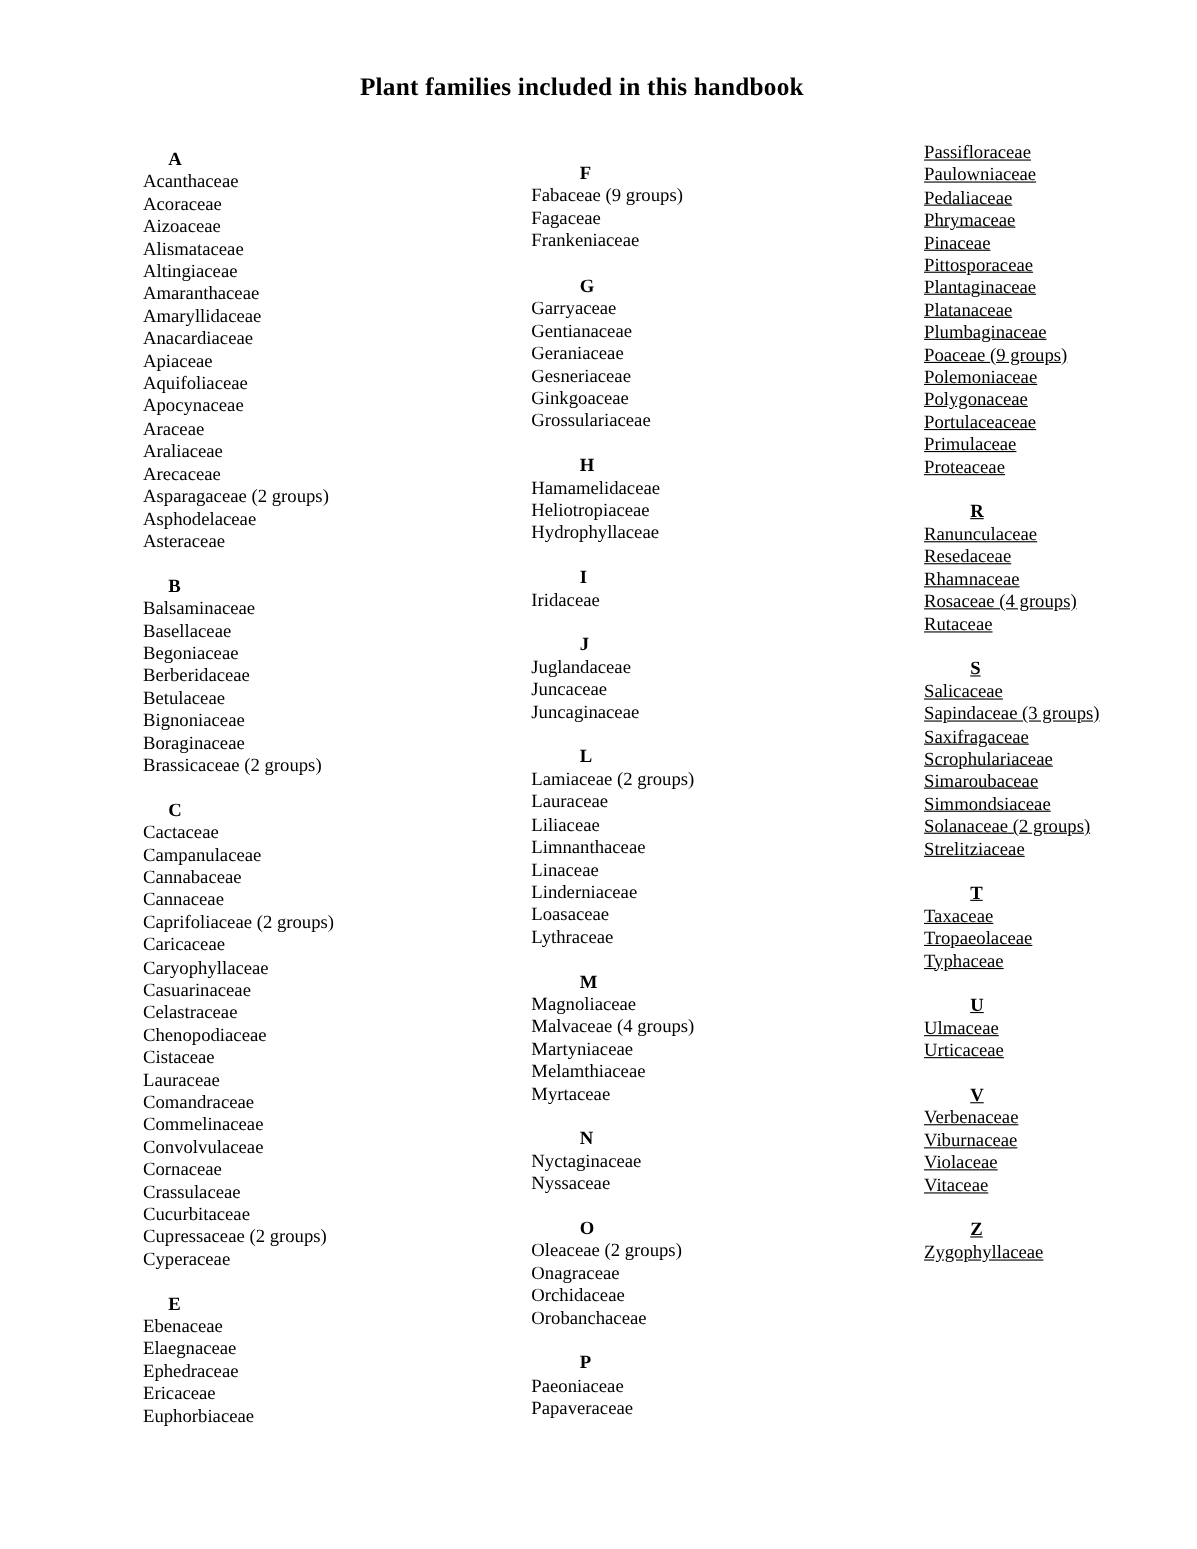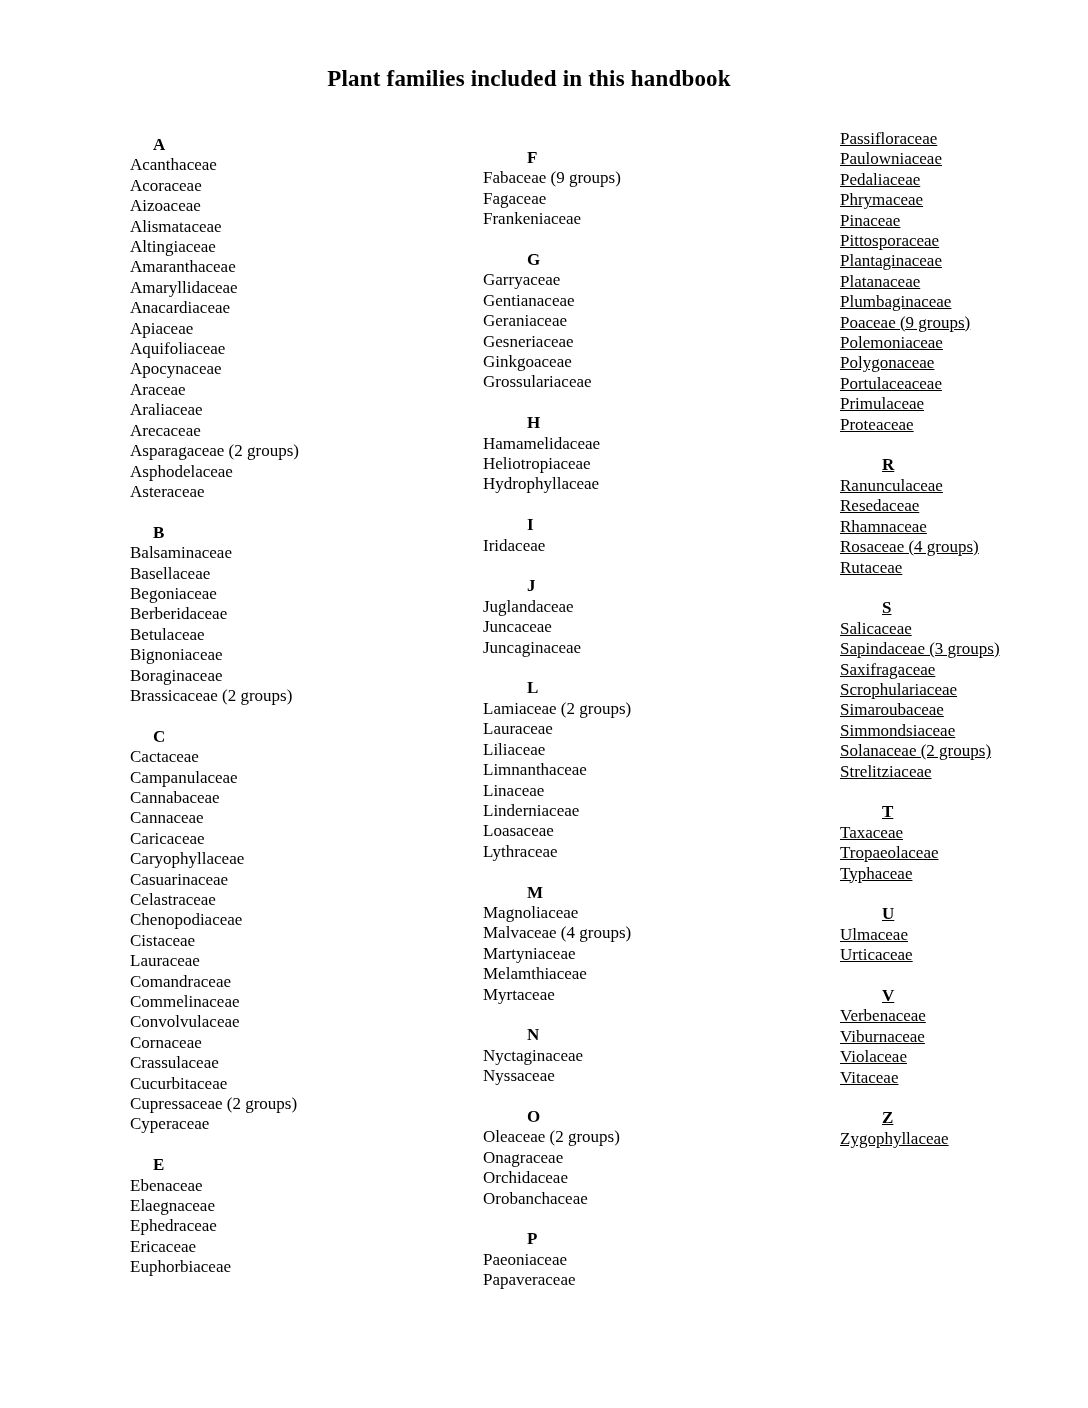--- a/index.html
+++ b/index.html
@@ -81,20 +81,21 @@
         <div class="family">Bignoniaceae</div>
         <div class="family">Boraginaceae</div>
         <div class="family">Brassicaceae (2 groups)</div>
       </div>
       <div class="section">
         <div class="letter">C</div>
         <div class="family">Cactaceae</div>
         <div class="family">Campanulaceae</div>
         <div class="family">Cannabaceae</div>
         <div class="family">Cannaceae</div>
+        <div class="family">Caprifoliaceae (2 groups)</div>
         <div class="family">Caricaceae</div>
         <div class="family">Caryophyllaceae</div>
         <div class="family">Casuarinaceae</div>
         <div class="family">Celastraceae</div>
         <div class="family">Chenopodiaceae</div>
         <div class="family">Cistaceae</div>
         <div class="family">Lauraceae</div>
         <div class="family">Comandraceae</div>
         <div class="family">Commelinaceae</div>
         <div class="family">Convolvulaceae</div>

